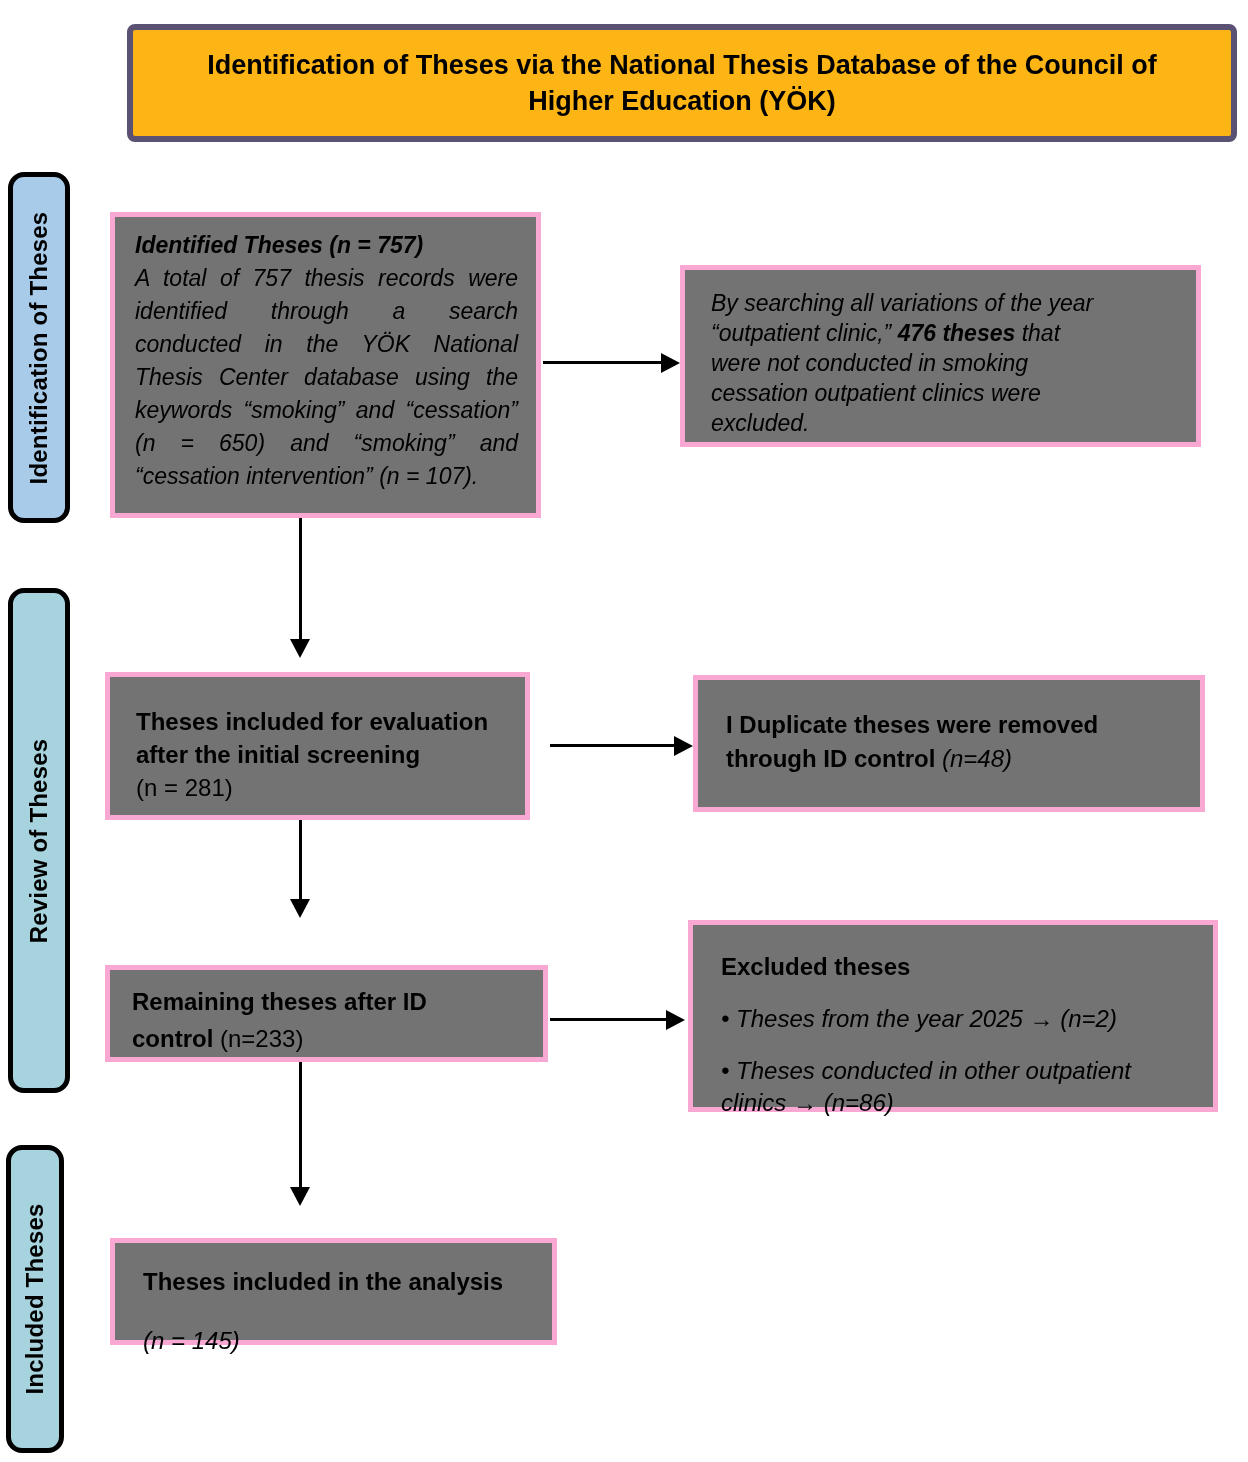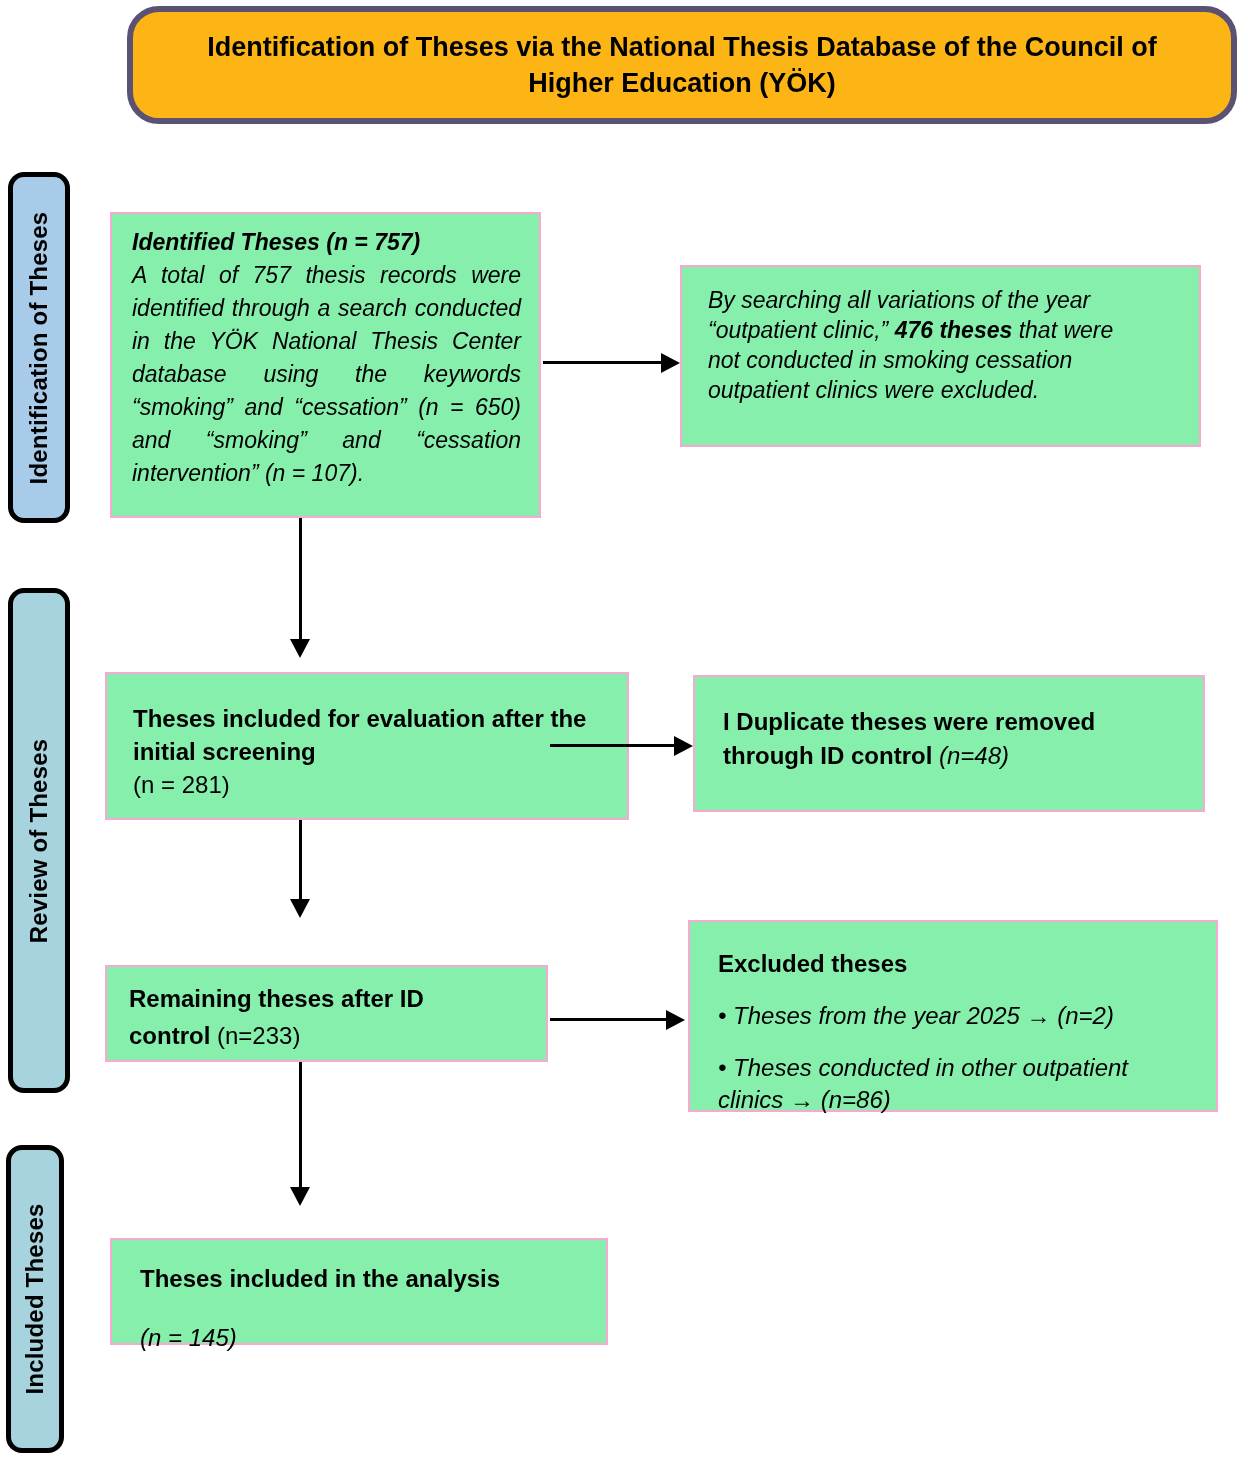--- a/index.html
+++ b/index.html
@@ -10,25 +10,25 @@
     height: 1462px;
     background: #ffffff;
     font-family: "Liberation Sans", sans-serif;
     color: #000;
     overflow: hidden;
   }
 
   
   .banner {
     position: absolute;
-    left: 127px; top: 6px;
+    left: 127px; top: 24px;
     width: 1110px; height: 118px;
     background: #FCB514;
     border: 6px solid #5B5173;
-    border-radius: 32px;
+    border-radius: 8px;
     display: flex; align-items: center; justify-content: center;
     text-align: center;
     font-weight: bold;
     font-size: 27px;
     line-height: 1.35;
     padding: 0 60px;
   }
 
   
   .stage {
@@ -44,43 +44,43 @@
     transform: rotate(-90deg);
     white-space: nowrap;
     font-weight: bold;
     font-size: 24px;
     letter-spacing: 0.2px;
   }
 
   
   .fbox {
     position: absolute;
-    background: #86efac;
-    border: 2px solid #f9a8d4;
+    background: #737373;
+    border: 5px solid #f9a8d4;
     font-size: 23px;
   }
   .box-identified {
     left: 110px; top: 212px; width: 431px; height: 306px;
     padding: 12px 18px 10px 20px;
     font-style: italic;
     line-height: 33px;
   }
   .box-identified .title { font-weight: bold; }
   .box-identified .body { text-align: justify; }
 
   .box-excl-outpatient {
     left: 680px; top: 265px; width: 521px; height: 182px;
     padding: 18px 84px 14px 26px;
     font-style: italic;
     line-height: 30px;
   }
   .box-excl-outpatient .b { font-weight: bold; }
 
   .box-screening {
-    left: 105px; top: 672px; width: 524px; height: 148px;
+    left: 105px; top: 672px; width: 425px; height: 148px;
     padding: 28px 30px 20px 26px;
     font-size: 24px;
     line-height: 33px;
   }
   .box-screening .b { font-weight: bold; }
 
   .box-duplicates {
     left: 693px; top: 675px; width: 512px; height: 137px;
     padding: 28px 60px 32px 28px;
     font-size: 24px;
@@ -101,21 +101,21 @@
   .box-excl-theses {
     left: 688px; top: 920px; width: 530px; height: 192px;
     padding: 26px 20px 18px 28px;
     font-size: 24px;
     line-height: 32px;
   }
   .box-excl-theses .title { font-weight: bold; }
   .box-excl-theses .bullet { font-style: italic; margin-top: 20px; }
 
   .box-included {
-    left: 110px; top: 1238px; width: 498px; height: 107px;
+    left: 110px; top: 1238px; width: 447px; height: 107px;
     padding: 22px 30px 16px 28px;
     font-size: 24px;
     line-height: 33px;
   }
   .box-included .b { font-weight: bold; }
   .box-included .it { font-style: italic; margin-top: 26px; }
 
   
   .vline {
     position: absolute;

